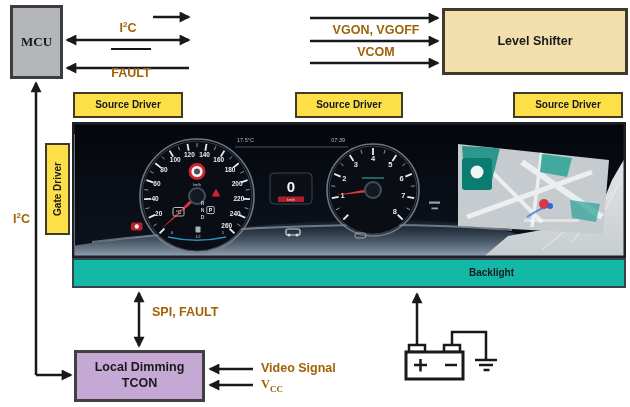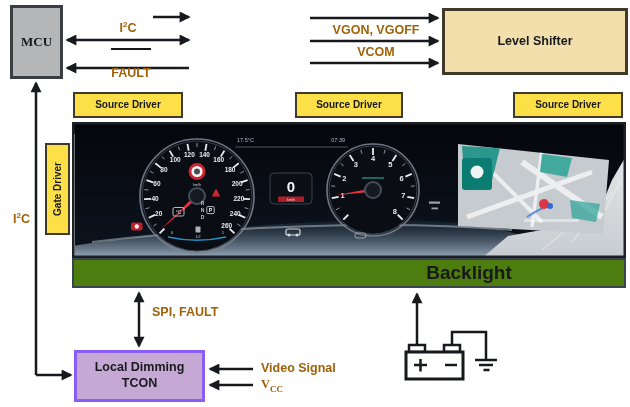--- a/index.html
+++ b/index.html
@@ -4,22 +4,22 @@
 <style>
   html,body{margin:0;padding:0;background:#fff;}
   #stage{position:relative;width:630px;height:407px;background:#ffffff;overflow:hidden;
          font-family:"Liberation Sans",sans-serif;}
   .box{position:absolute;display:flex;flex-direction:column;align-items:center;justify-content:center;
        font-weight:bold;color:#17191c;text-align:center;box-sizing:border-box;line-height:1.25;}
   .gray{background:#b4b6b8;border:3px solid #3a3d42;font-size:13px;}
   .blue{background:#8fc8e9;border:3px solid #32404b;font-size:13px;}
   .tan {background:#f3dfab;border:3px solid #403a2c;font-size:12.5px;}
   .chip{background:#fde047;border:2.5px solid #403a2c;font-size:10px;}
-  .purple{background:#c5a9d4;border:3px solid #8b5cf6;font-size:12.5px;}
-  .lightblue{background:#4d7c0f;border:2.5px solid #39434d;font-size:19px;}
+  .purple{background:#c5a9d4;border:3px solid #404040;font-size:12.5px;}
+  .lightblue{background:#14b8a6;border:2.5px solid #39434d;font-size:10px;text-align:right;}
   .sig{position:absolute;font-weight:bold;font-size:12.5px;color:#a16207;z-index:3;text-align:center;}
   .sig sup{font-size:8px;}
   .sig sub{font-size:9px;}
   .overline-text{display:inline-block;border-top:2.5px solid #15171a;padding-top:16px;}
   .vlabel{position:absolute;top:50%;left:50%;transform:translate(-50%,-50%) rotate(-90deg);white-space:nowrap;}
   #connectors{position:absolute;left:0;top:0;z-index:1;pointer-events:none;}
   .layer2{z-index:2;}
   #display{position:absolute;left:72px;top:122px;width:554px;height:136px;z-index:2;background:#05070c;}
   svg text{font-family:"Liberation Sans",sans-serif;}
 </style>

